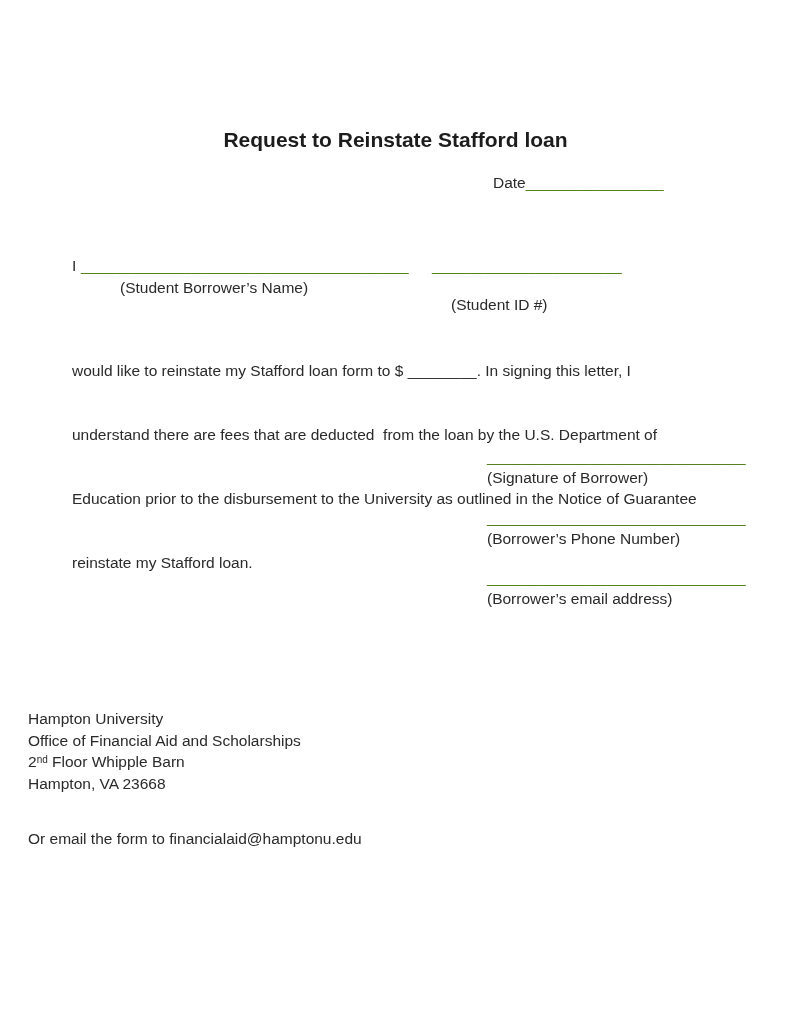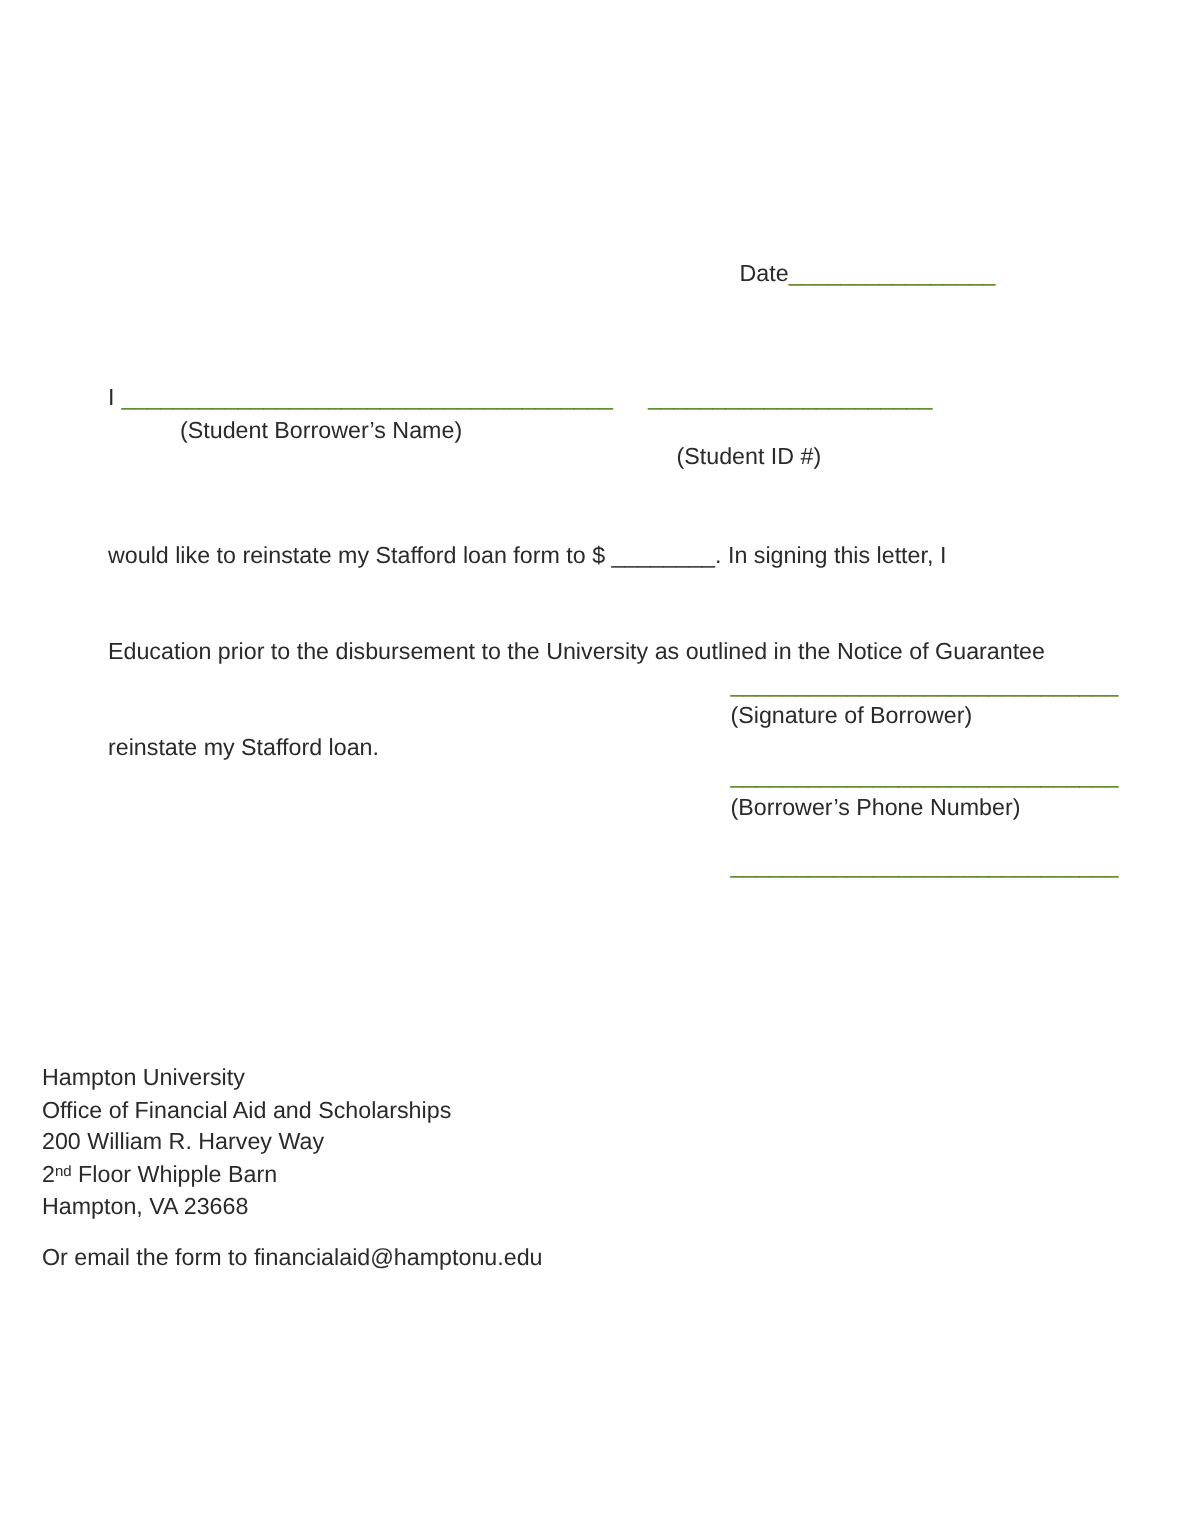--- a/index.html
+++ b/index.html
@@ -66,53 +66,55 @@
     vertical-align: 4px;
     line-height: 0;
   }
   .email-row { position: absolute; left: 28px; top: 830px; white-space: pre; }
 </style>
 </head>
 <body>
 
 <div class="page">
 
+  <div class="form-title">Request to Reinstate Stafford loan</div>
 
   <div class="date-row"><span>Date</span><span class="blank-line">________________</span></div>
 
   <div class="abs" style="left:72px; top:257px;">I</div>
   <div class="abs blank-line" style="left:81px; top:257px;">______________________________________</div>
   <div class="abs blank-line" style="left:432px; top:257px;">______________________</div>
   <div class="abs caption" style="left:120px; top:279px;">(Student Borrower’s Name)</div>
   <div class="abs caption" style="left:451px; top:296px;">(Student ID #)</div>
 
   <div class="body-paragraph">
     <div class="line">would like to reinstate my Stafford loan form to $ ________. In signing this letter, I</div>
+    <div class="line">understand there are fees that are deducted  from the loan by the U.S. Department of</div>
     <div class="line">Education prior to the disbursement to the University as outlined in the Notice of Guarantee</div>
     <div class="line">reinstate my Stafford loan.</div>
   </div>
 
   <div class="sig-group" style="top:446px;">
     <div class="line-row blank-line">______________________________</div>
     <div class="caption">(Signature of Borrower)</div>
   </div>
 
   <div class="sig-group" style="top:507px;">
     <div class="line-row blank-line">______________________________</div>
     <div class="caption">(Borrower’s Phone Number)</div>
   </div>
 
   <div class="sig-group" style="top:567px;">
     <div class="line-row blank-line">______________________________</div>
+    <div class="caption">(Borrower’s email address)</div>
   </div>
 
 
   <div class="address-block">
     <div class="addr-line">Hampton University</div>
     <div class="addr-line">Office of Financial Aid and Scholarships</div>
-    <div class="addr-line">200 William R. Harvey Way</div>
     <div class="addr-line"><span>2</span><span class="sup">nd</span><span> Floor Whipple Barn</span></div>
     <div class="addr-line">Hampton, VA 23668</div>
   </div>
 
   <div class="email-row">Or email the form to financialaid@hamptonu.edu</div>
 
 </div>
 
 </body></html>

